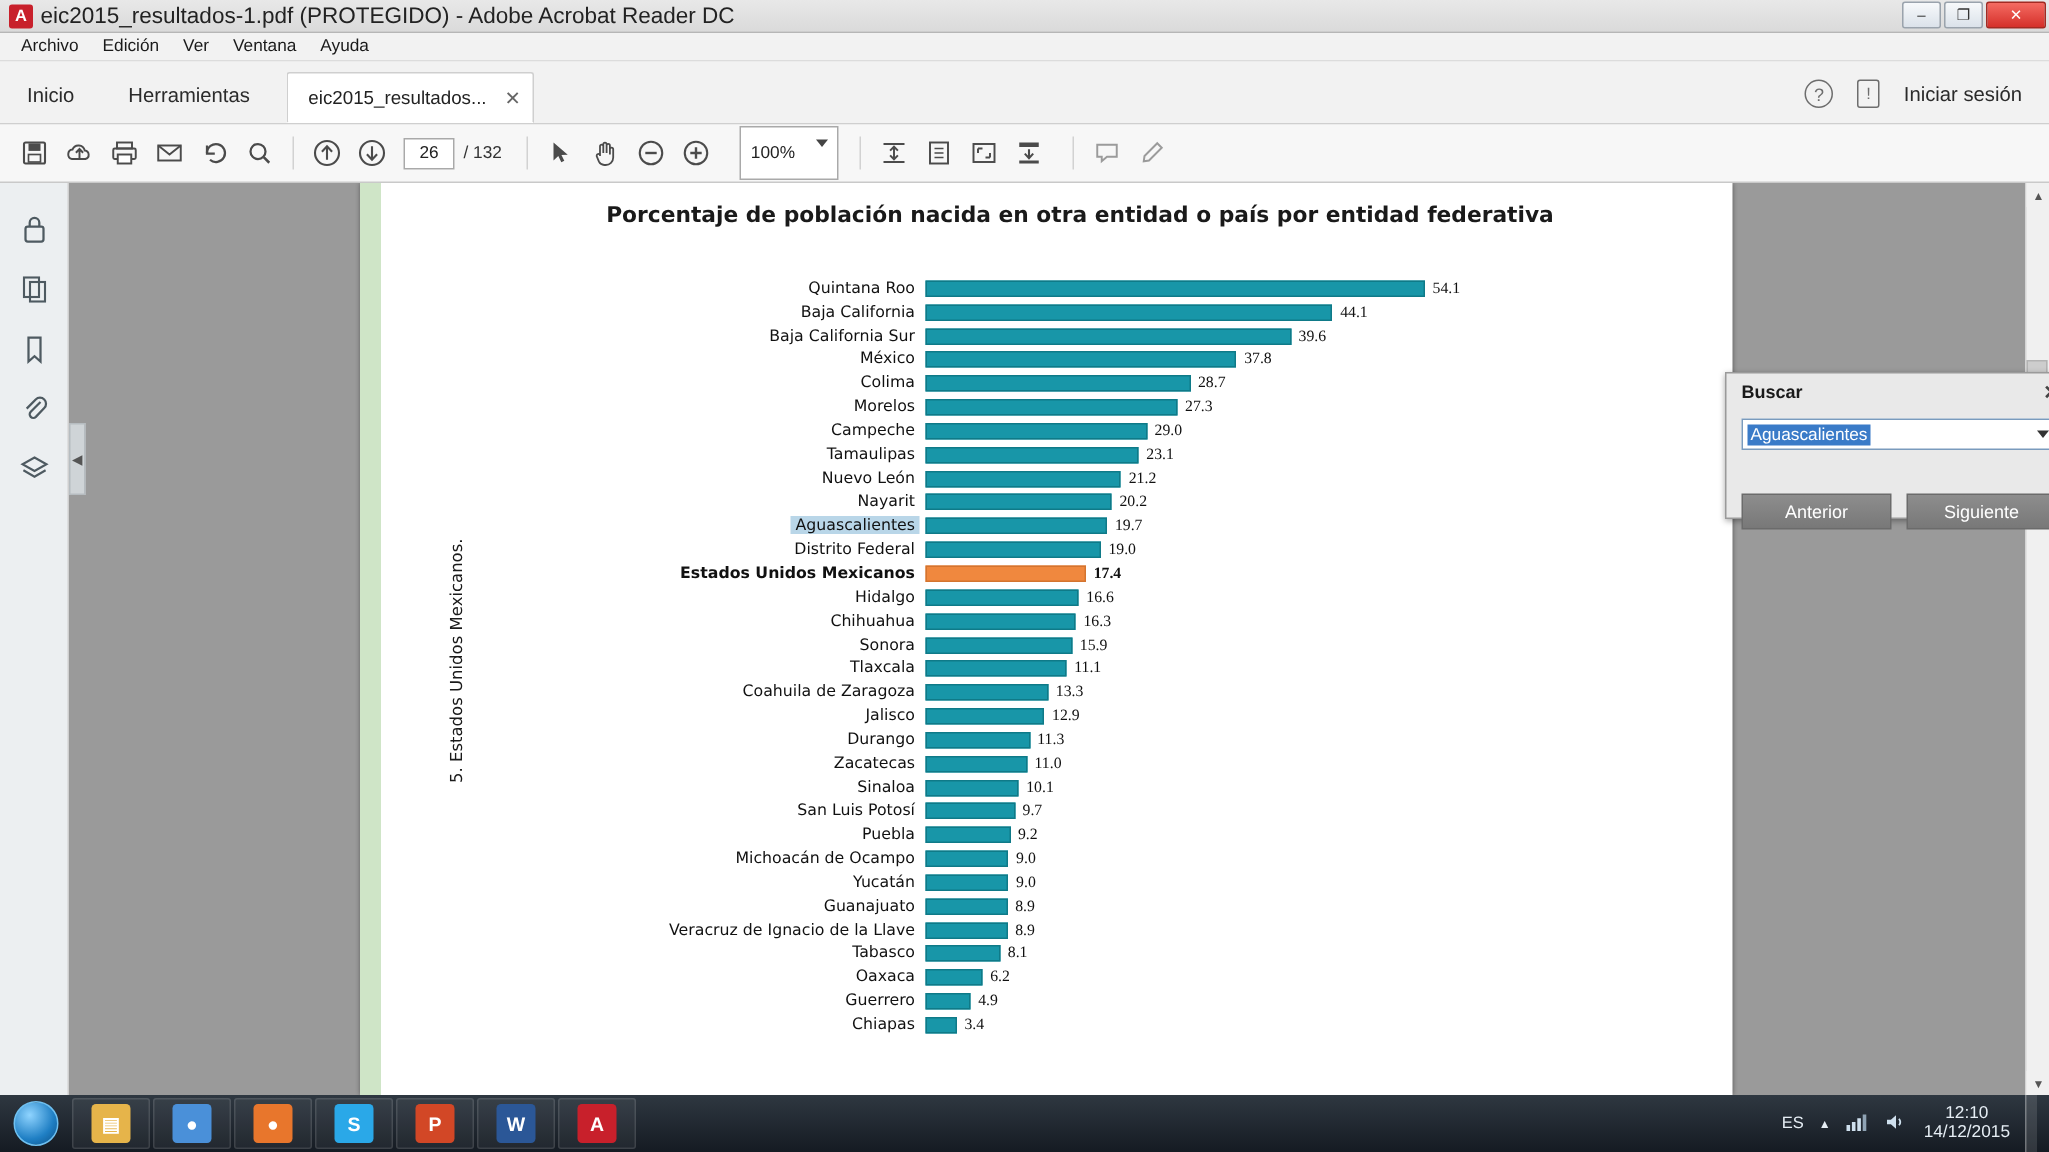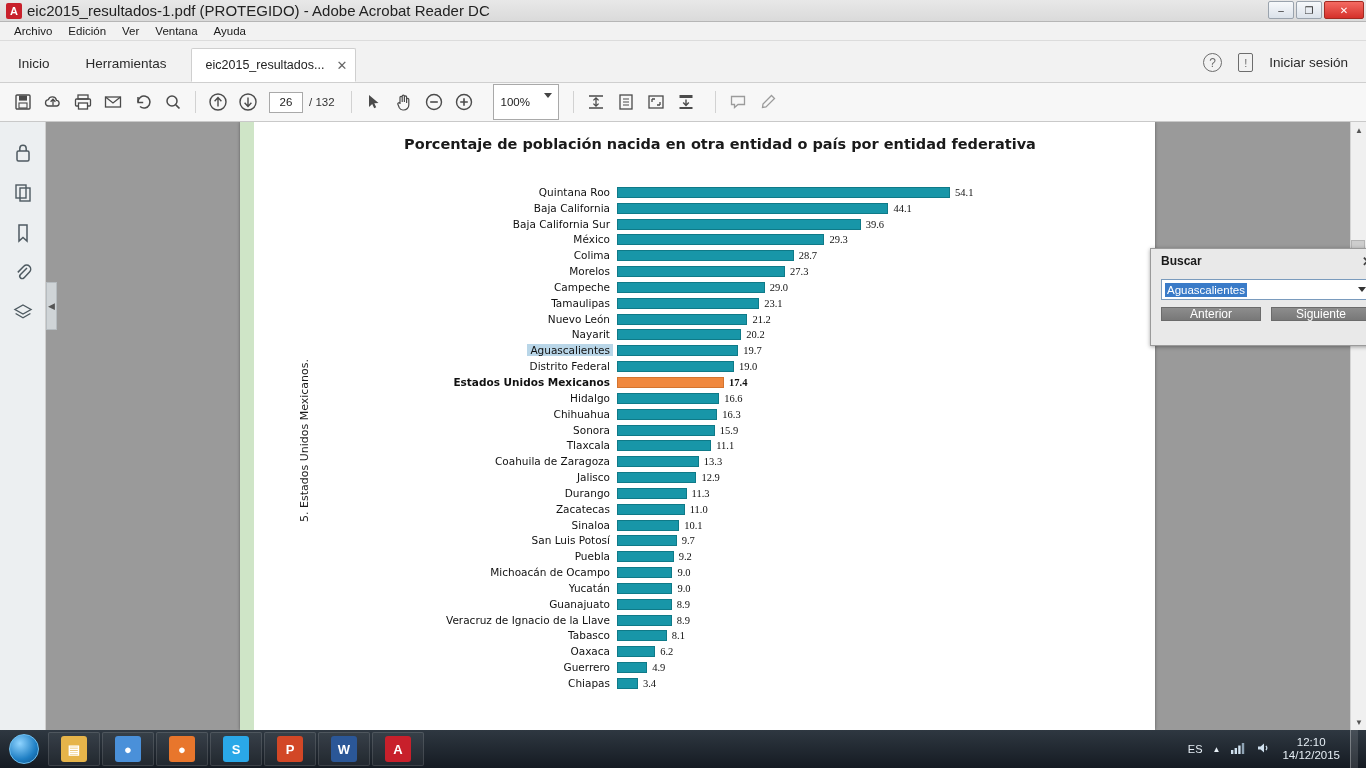--- a/index.html
+++ b/index.html
@@ -204,21 +204,21 @@
   }
   .findinput .sel {
     background: #3a7bc8; color: #fff; font-size: 11.5px; padding: 1px 2px; margin-left: 3px;
   }
   .findinput .caret {
     position: absolute; right: 4px; top: 7px;
     border-left: 4px solid transparent; border-right: 4px solid transparent;
     border-top: 5px solid #333;
   }
   .findbtn {
-    position: absolute; top: 58px; height: 14px; width: 100px;
+    position: absolute; top: 80px; height: 24px; width: 100px;
     background: linear-gradient(to bottom,#8d8d8d,#787878);
     border: 1px solid #6b6b6b; color: #fff; font-size: 12px;
     display: flex; align-items: center; justify-content: center;
   }
 
   
   .taskbar {
     position: absolute; left: 0; top: 730px; width: 1366px; height: 38px;
     background: linear-gradient(to bottom, rgba(30,40,50,.92), rgba(12,18,26,.96));
     display: flex; align-items: center;
@@ -473,21 +473,21 @@
               <div class="rowlabel">Baja California Sur</div>
             </div>
             <div class="bar" style="width: 243.749px;"></div>
             <div class="val">39.6</div>
           </div>
           <div class="row">
             <div class="rowlabel-wrap">
               <div class="rowlabel">México</div>
             </div>
             <div class="bar" style="width: 207.433px;"></div>
-            <div class="val">29.3</div>
+            <div class="val">37.8</div>
           </div>
           <div class="row">
             <div class="rowlabel-wrap">
               <div class="rowlabel">Colima</div>
             </div>
             <div class="bar" style="width: 176.656px;"></div>
             <div class="val">28.7</div>
           </div>
           <div class="row">
             <div class="rowlabel-wrap">

